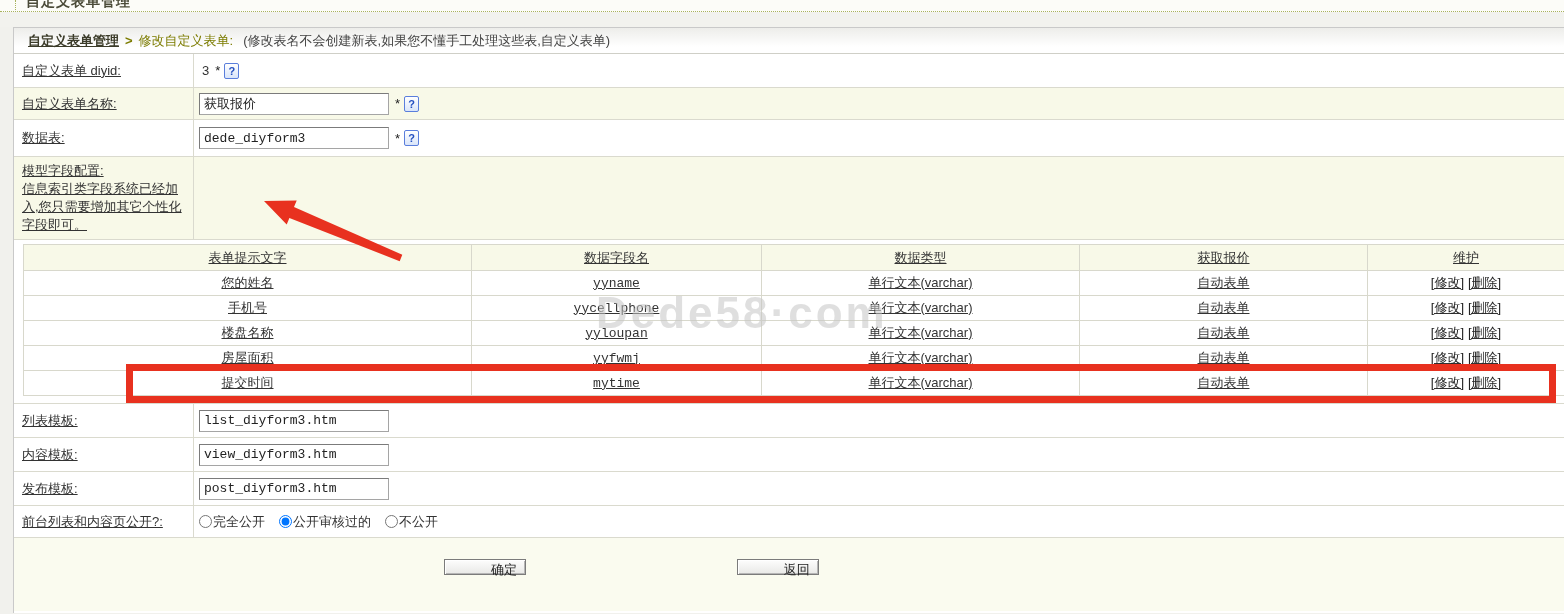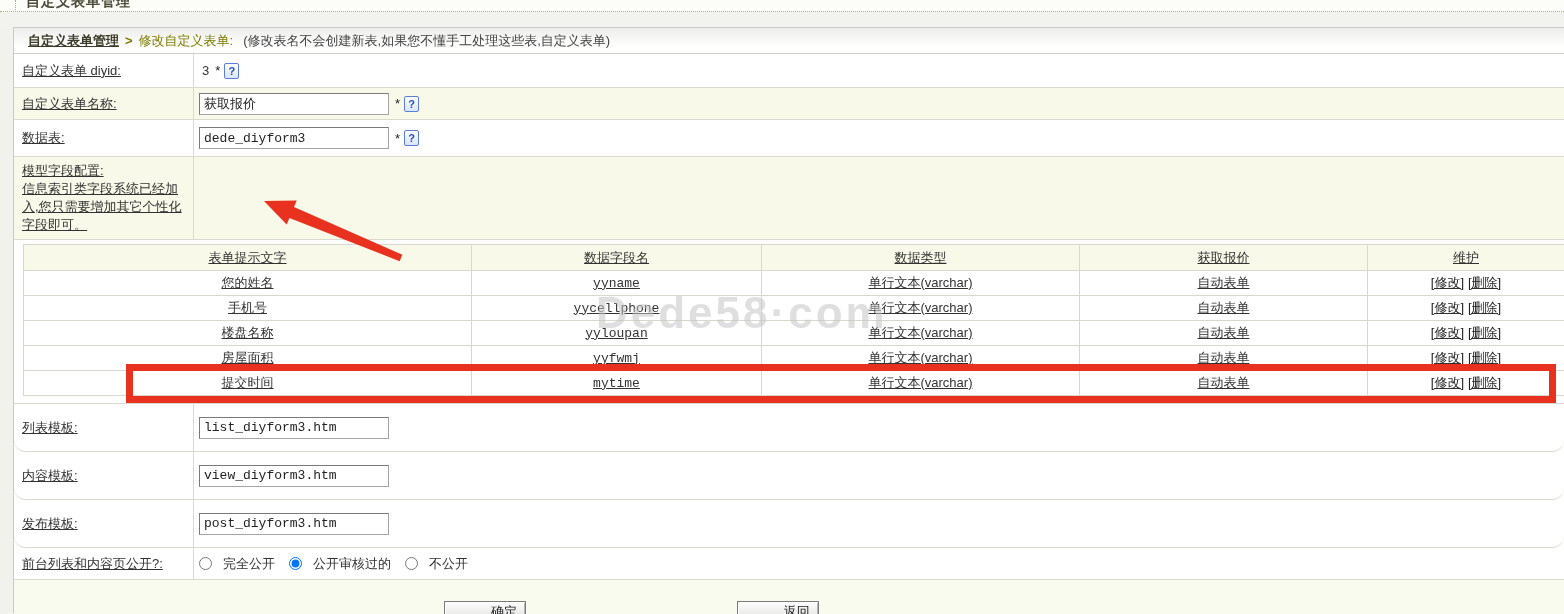--- a/index.html
+++ b/index.html
@@ -45,21 +45,21 @@
 
   
   .frow { display: flex; border-bottom: 1px solid #dadace; background: #fff; }
   .frow.alt { background: #f8f9e8; }
   .frow .lbl {
     width: 180px; flex: 0 0 180px; padding-left: 8px;
     border-right: 1px solid #dadace; display: flex; align-items: center; text-decoration: underline;
   }
   .frow .lbl.top { align-items: flex-start; padding-top: 5px; }
   .frow .val { flex: 1; display: flex; align-items: center; padding-left: 5px; }
-  .h34 { height: 34px; } .h32 { height: 32px; } .h37 { height: 37px; } .h83 { height: 83px; flex-direction: column; } .h35 { height: 48px; border-radius: 12px; }
+  .h34 { height: 34px; } .h32 { height: 32px; } .h37 { height: 37px; } .h83 { height: 83px; flex-direction: column; } .h35 { height: 34px; }
 
   input.txt {
     width: 190px; height: 22px; padding: 2px 4px;
     border: 1px solid #a5a5a5; border-top-color: #7b7b7b; border-left-color: #7b7b7b;
     background: #fff; font-family: "Liberation Mono", "DejaVu Sans Mono", monospace;
     font-size: 13px; color: #222;
   }
   .req { margin: 0 4px 0 6px; color: #222; }
   .help-icon {
     display: inline-block; width: 15px; height: 16px; border: 1px solid #5a7edc;
@@ -91,21 +91,21 @@
     color: #c6c6c6; opacity: 0.55; pointer-events: none; white-space: nowrap;
   }
   .hl-rect {
     position: absolute; left: 112px; top: 124px; width: 1430px; height: 39px;
     border: 7px solid #e8311f; z-index: 5; pointer-events: none;
   }
   .arrow-svg { position: absolute; left: 230px; top: 160px; z-index: 6; pointer-events: none; }
 
   
   .radio-group { display: flex; align-items: center; gap: 14px; }
-  .radio-item { display: flex; align-items: center; gap: 11px; }
+  .radio-item { display: flex; align-items: center; gap: 1px; }
   .radio-item input { margin: 0; }
 
   
   .footer { height: 73px; background: #fafbef; }
   .footer .btn { margin-top: 21px; min-width: 36px; padding-left: 46px; }
   .footer .ok { margin-left: 430px; }
   .footer .back { margin-left: 207px; }
 </style>
 </head>
 <body>

